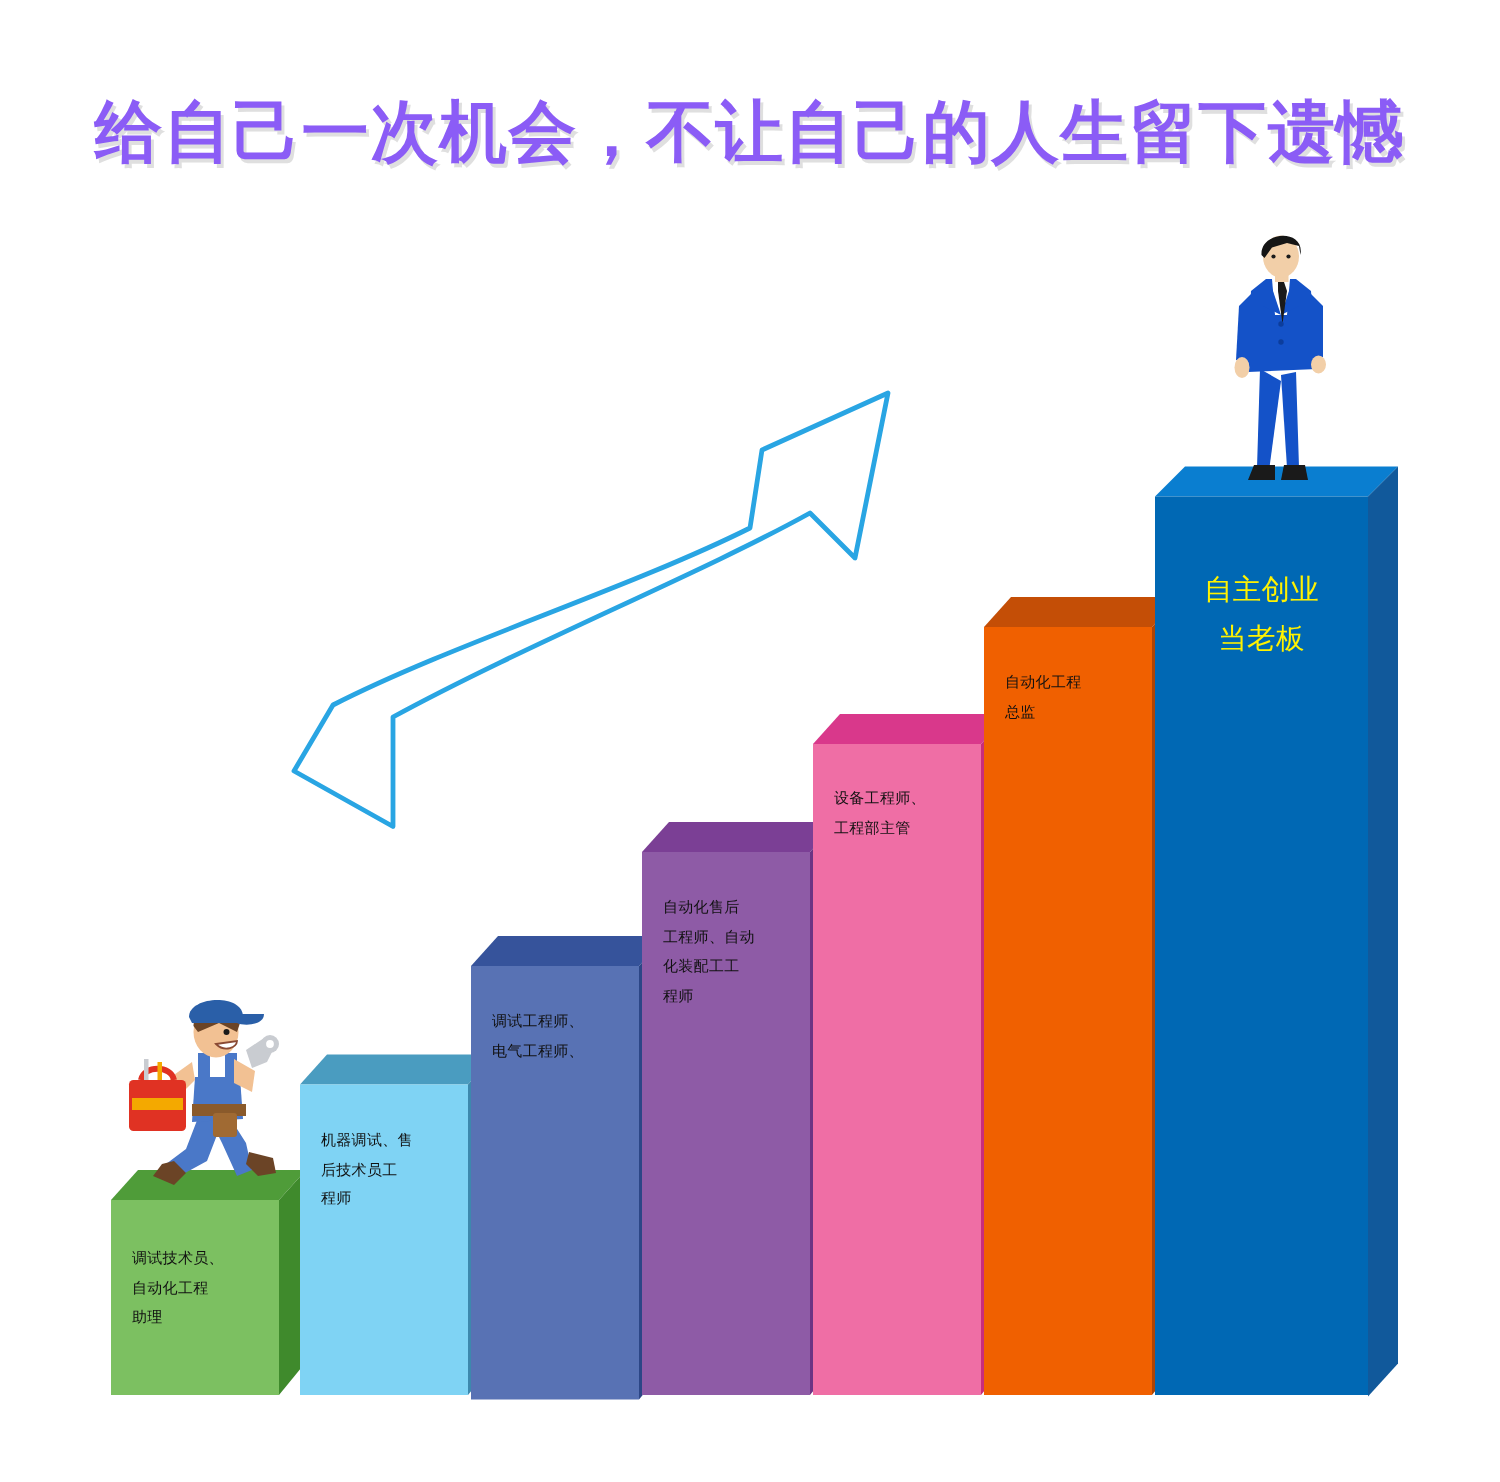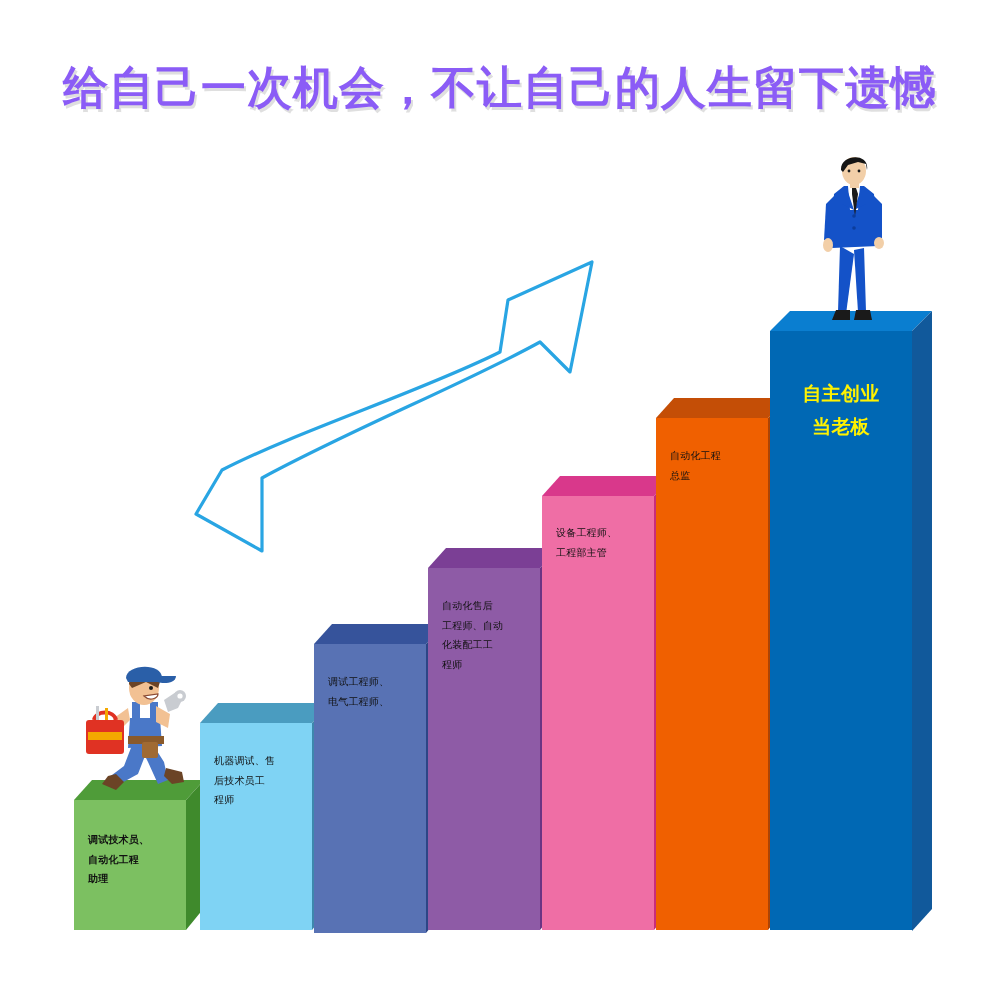--- a/index.html
+++ b/index.html
@@ -55,21 +55,21 @@
     box-sizing: border-box;
     padding: 0 14px;
     font-size: 10px;
     line-height: 1.95;
     color: #111111;
     text-align: left;
     letter-spacing: 0.2px;
   }
   .bar-label.boss {
     color: #fff200;
-    font-weight: bold;
+    font-weight: normal;
     font-size: 19px;
     line-height: 1.75;
     text-align: center;
     padding: 0 6px;
   }
 
   
   .figure {
     position: absolute;
   }
@@ -93,21 +93,21 @@
              L 196,514
              L 222,470 Z" fill="#ffffff" stroke="#29a5e3" stroke-width="3.2" stroke-linejoin="round" stroke-linecap="round"></path>
   </svg>
 
   <div class="bar" id="b1" style="left:74px; top:800px; width:112px; height:130px;">
     <svg width="140" height="150" viewBox="0 0 140 150" style="position:absolute;left:0;top:-20px;overflow:visible;">
       <polygon points="0,20 18,0 130,0 112,20" fill="#4f9c39"></polygon>
       <polygon points="112,20 130,0 130,128 112,150" fill="#3f8a2c"></polygon>
       <rect x="0" y="20" width="112" height="130" fill="#7cc061"></rect>
     </svg>
-    <div class="bar-label" style="top:30px;font-weight:bold;">
+    <div class="bar-label" style="top:30px;">
       <div>调试技术员、</div>
       <div>自动化工程</div>
       <div>助理</div>
     </div>
   </div>
 
   <div class="bar" id="b2" style="left:200px; top:723px; width:112px; height:207px;">
     <svg width="140" height="227" viewBox="0 0 140 227" style="position:absolute;left:0;top:-20px;overflow:visible;">
       <polygon points="0,20 18,0 130,0 112,20" fill="#4a9cc0"></polygon>
       <polygon points="112,20 130,0 130,205 112,227" fill="#3d88ad"></polygon>

